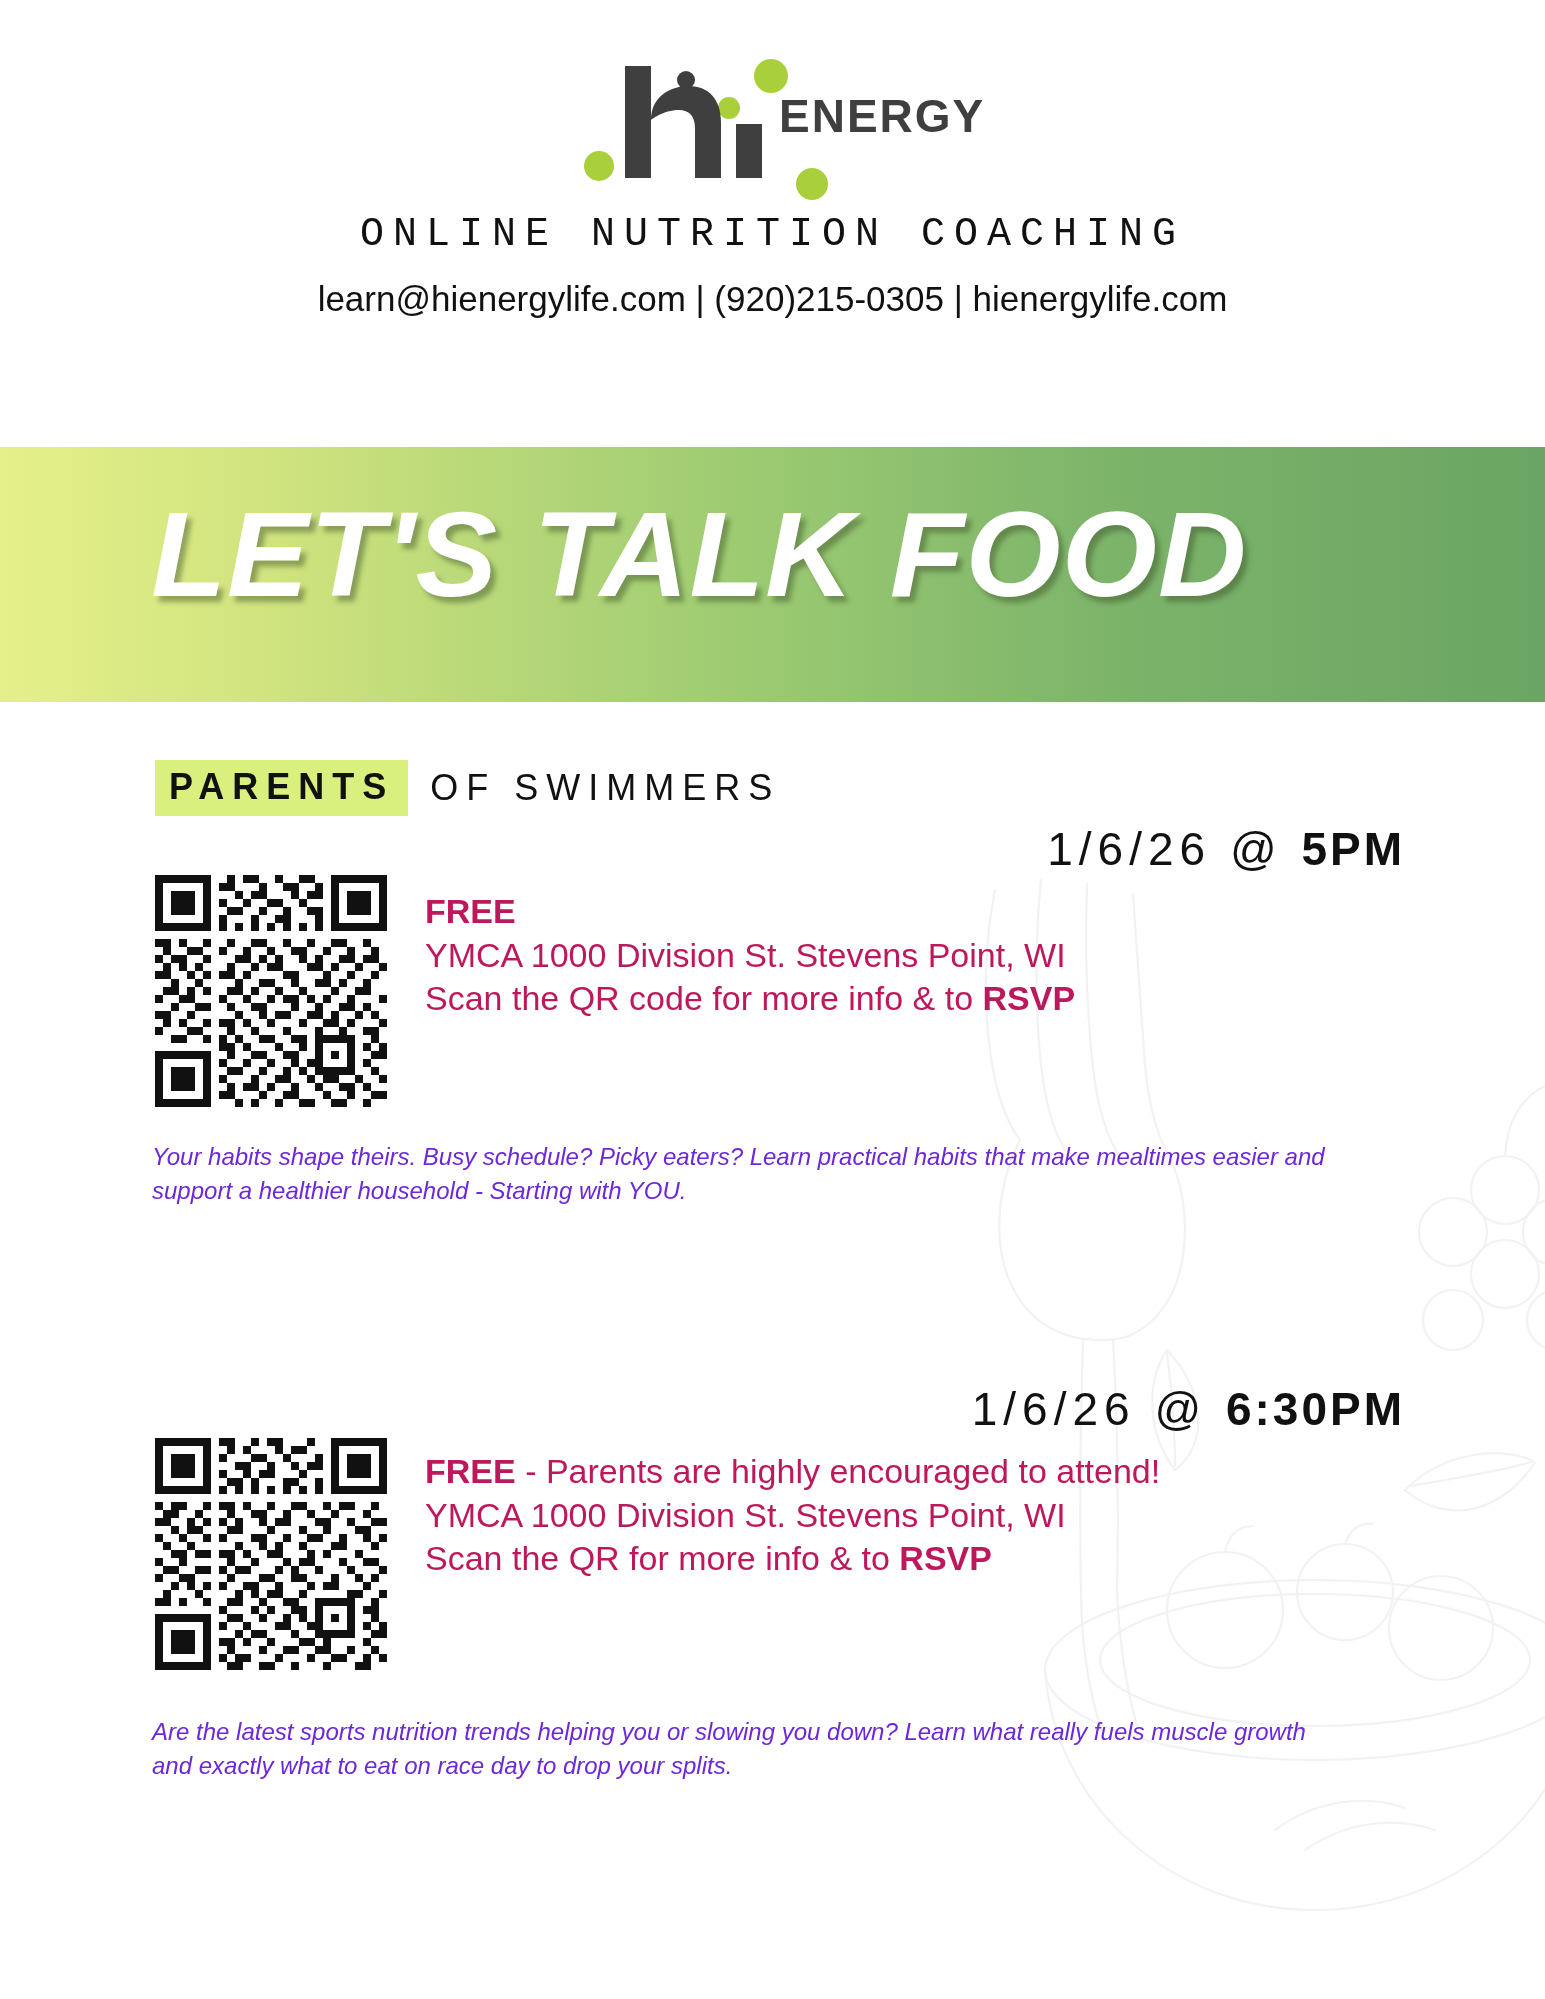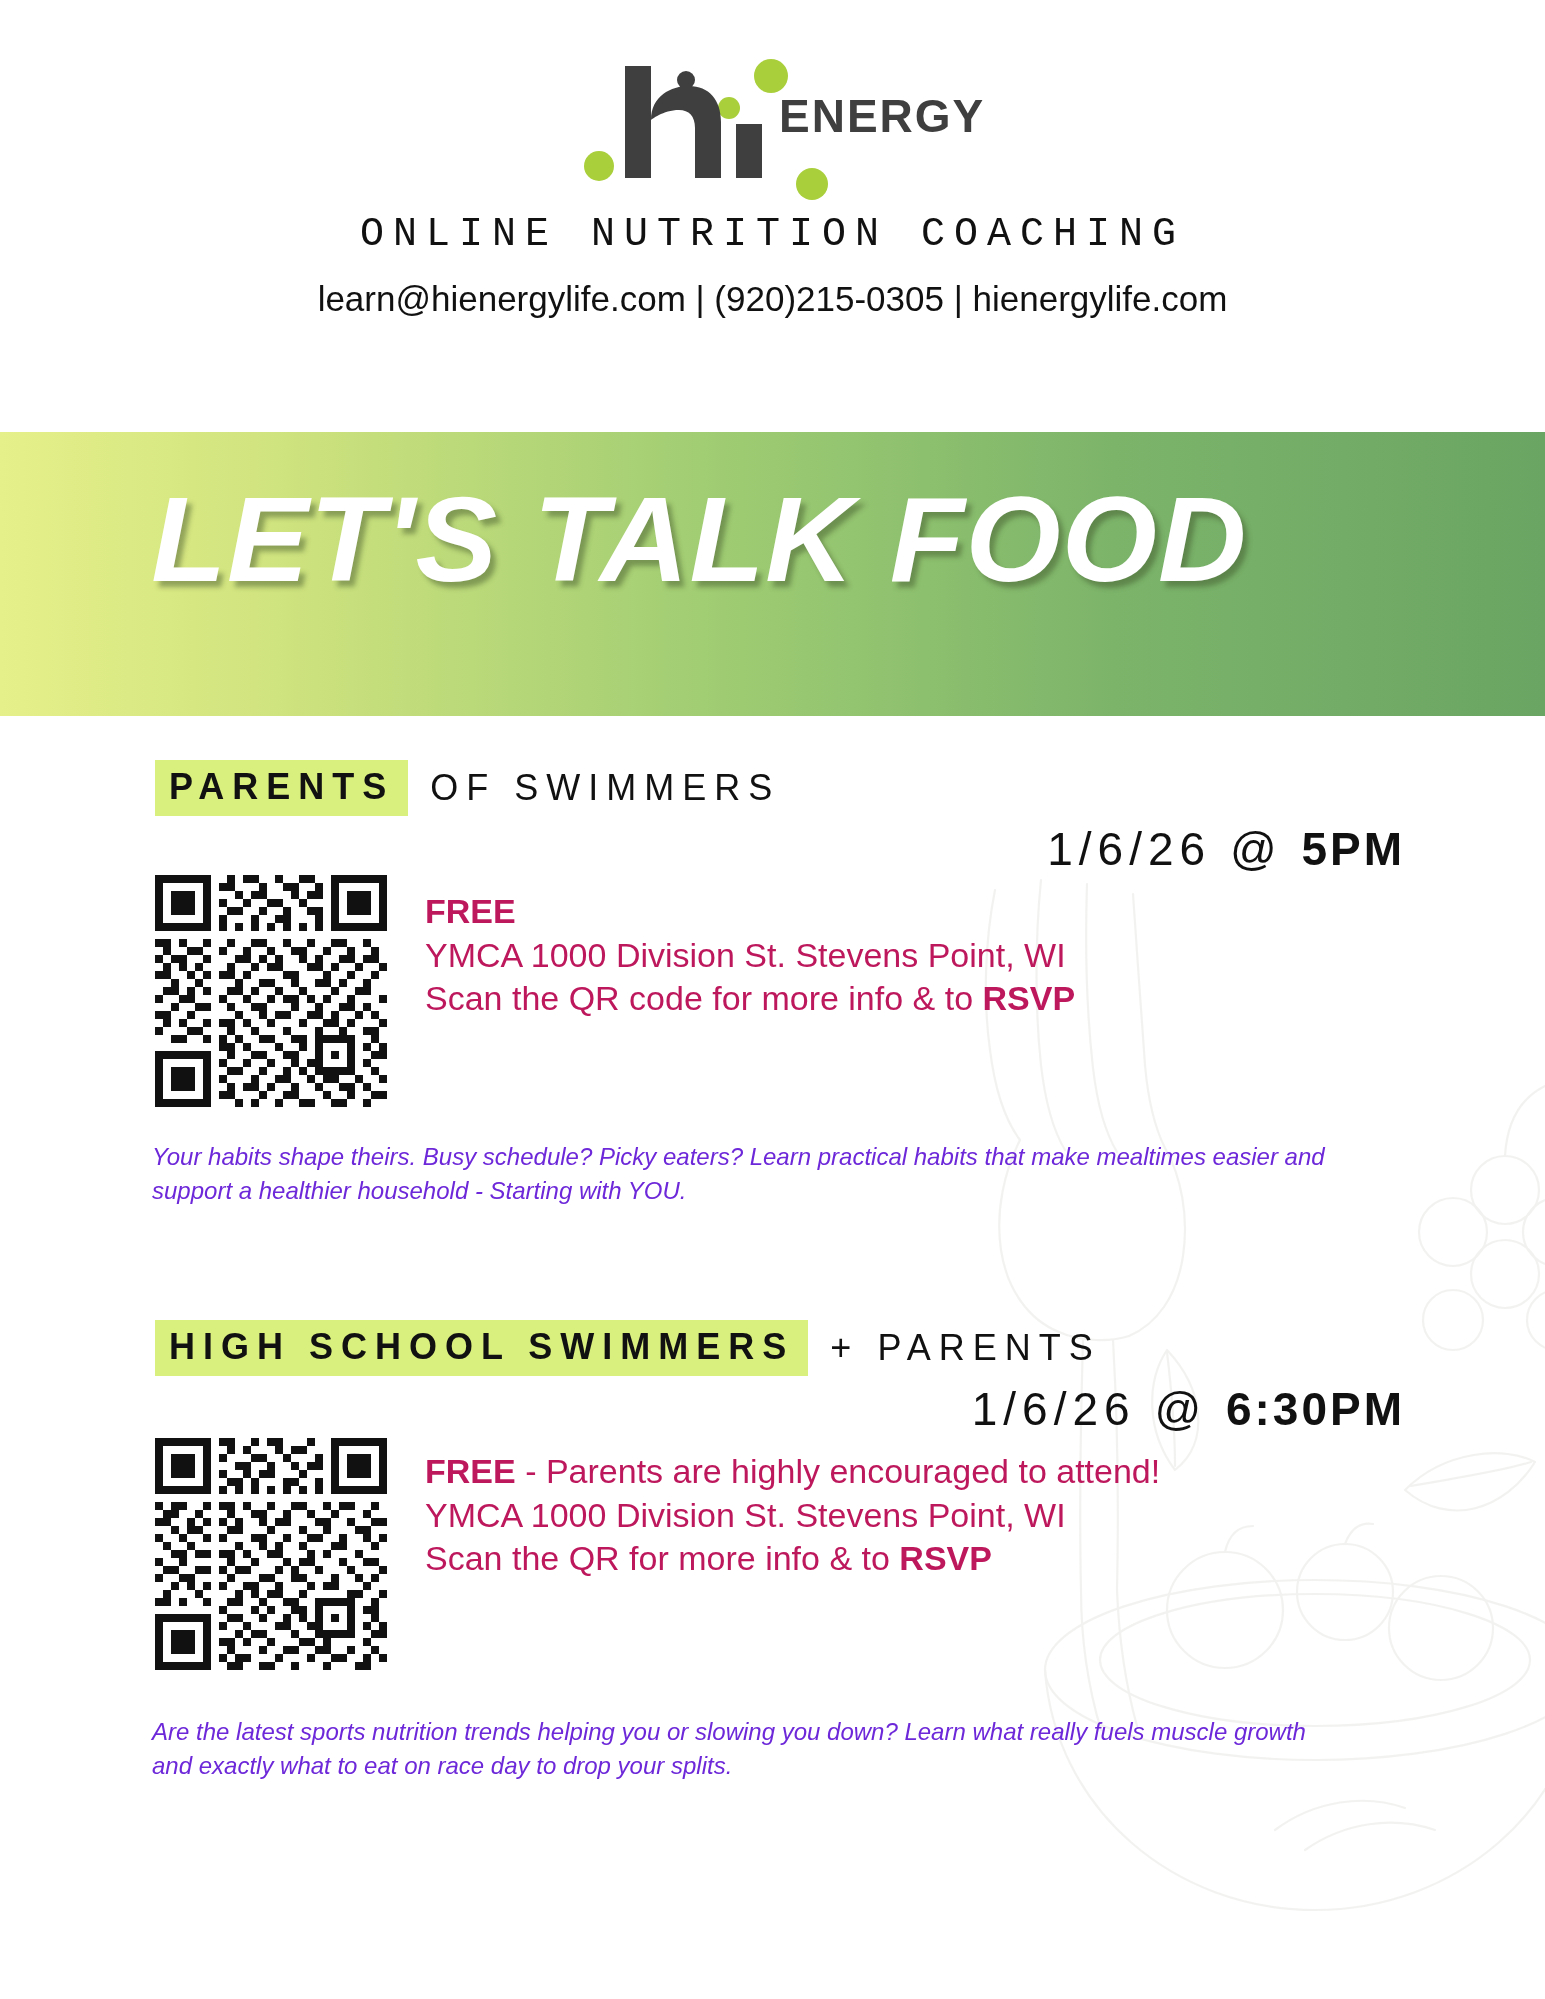--- a/index.html
+++ b/index.html
@@ -54,24 +54,24 @@
   .contact {
     margin-top: 22px;
     font-size: 35px;
     color: #111;
     letter-spacing: 0px;
   }
 
   
   .band {
     position: absolute;
-    top: 432px;
+    top: 447px;
     left: 0;
     width: 1545px;
-    height: 284px;
+    height: 255px;
     background: linear-gradient(90deg, #e6f08a 0%, #cfe37e 18%, #9dcb72 48%, #7cb46a 72%, #6aa563 100%);
   }
   .band-title {
     position: absolute;
     left: 162px;
     top: 38px;
     font-size: 120px;
     font-weight: 700;
     font-style: italic;
     color: #ffffff;
@@ -476,24 +476,20 @@
     <div>
       <span>Scan the QR code for more info &amp; to </span><span class="b">RSVP</span>
     </div>
   </div>
 
   <div class="blurb blurb1">Your habits shape theirs. Busy schedule? Picky eaters? Learn practical habits that make mealtimes easier and support a healthier household - Starting with YOU.</div>
 </div>
 
 <div class="section sec2">
 
-  <div class="audience-row">
-    <span class="hl">HIGH SCHOOL SWIMMERS</span>
-    <span class="audience-rest">+ PARENTS</span>
-  </div>
 
   <div class="datetime">
     <span>1/6/26</span>
     <span>@</span>
     <b>6:30PM</b>
   </div>
 
   <div class="qr qr2">
     <svg viewBox="0 0 29 29" width="232" height="232" shape-rendering="crispEdges" xmlns="http://www.w3.org/2000/svg">
       <rect width="29" height="29" fill="#ffffff"></rect>

